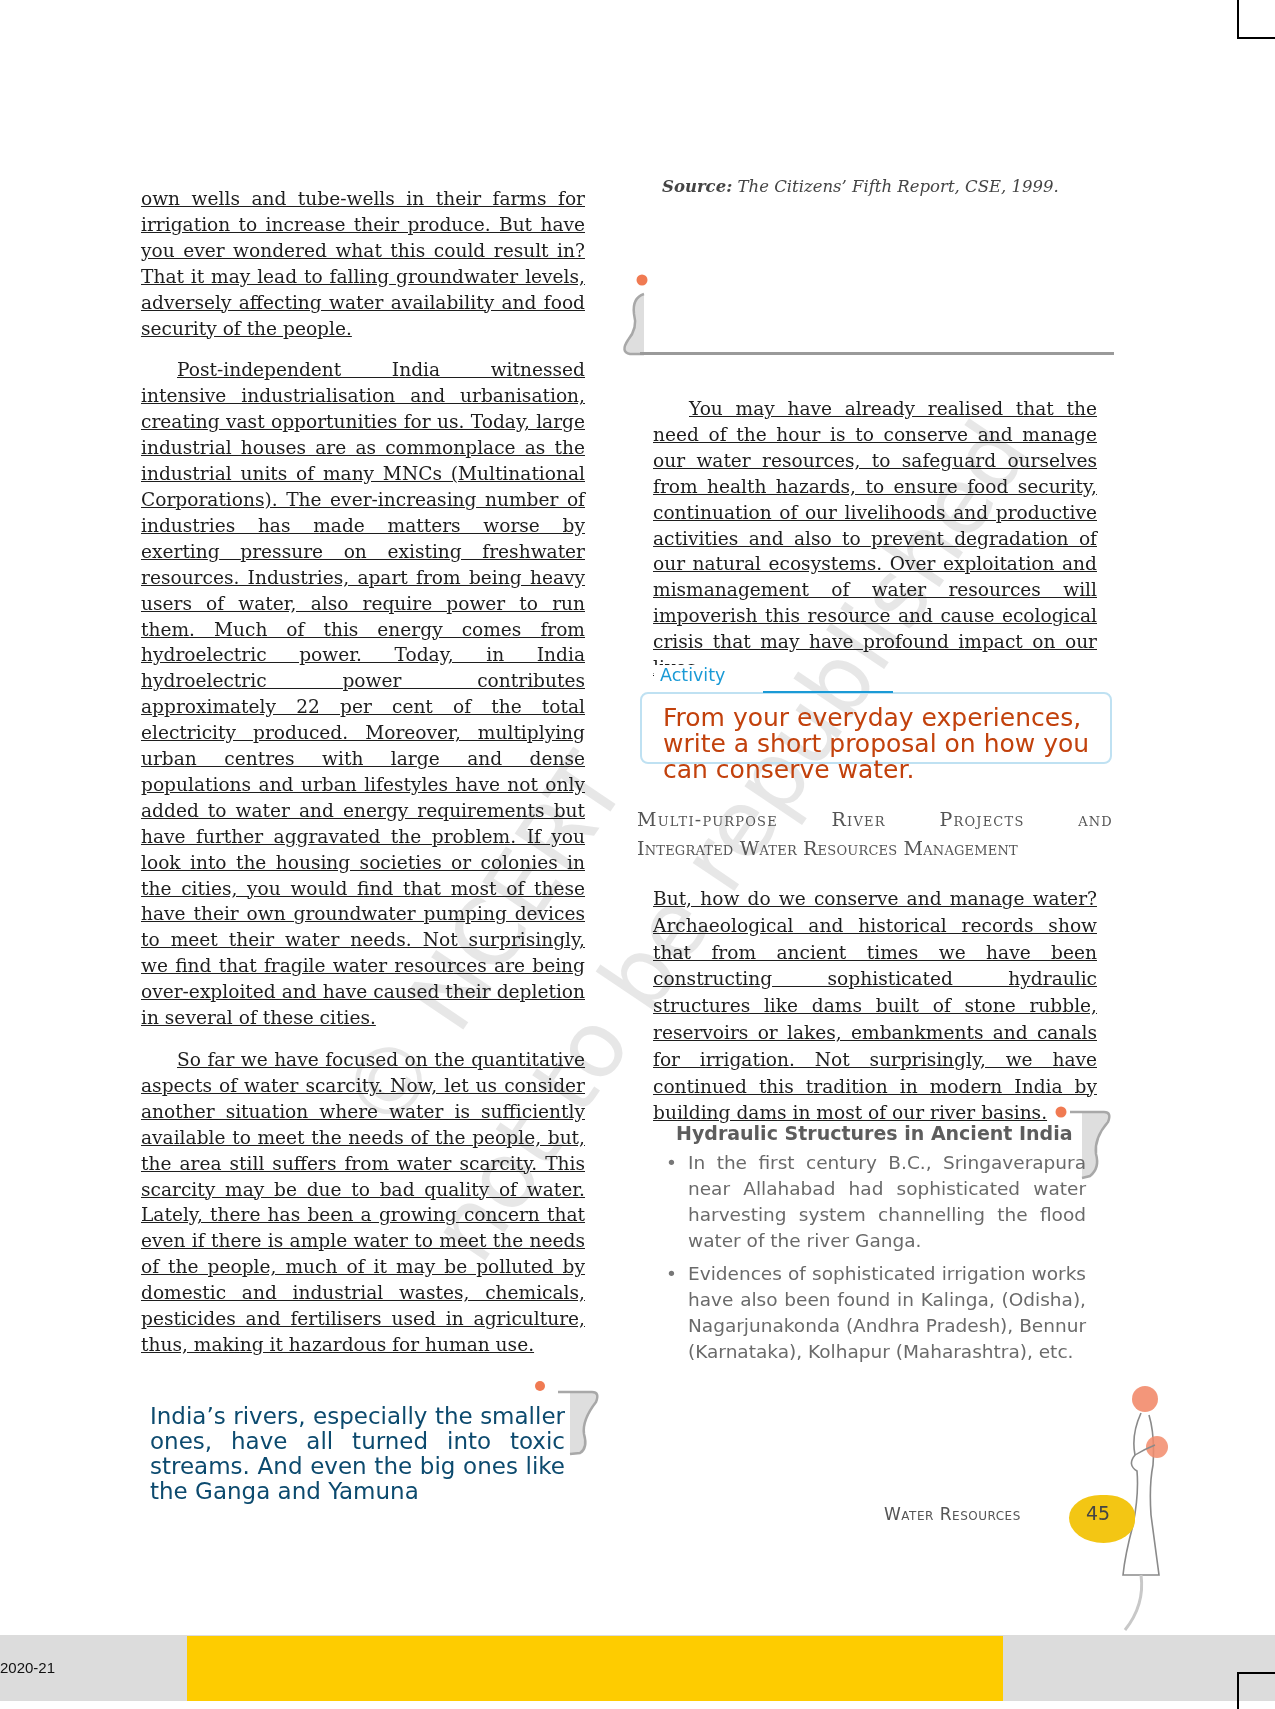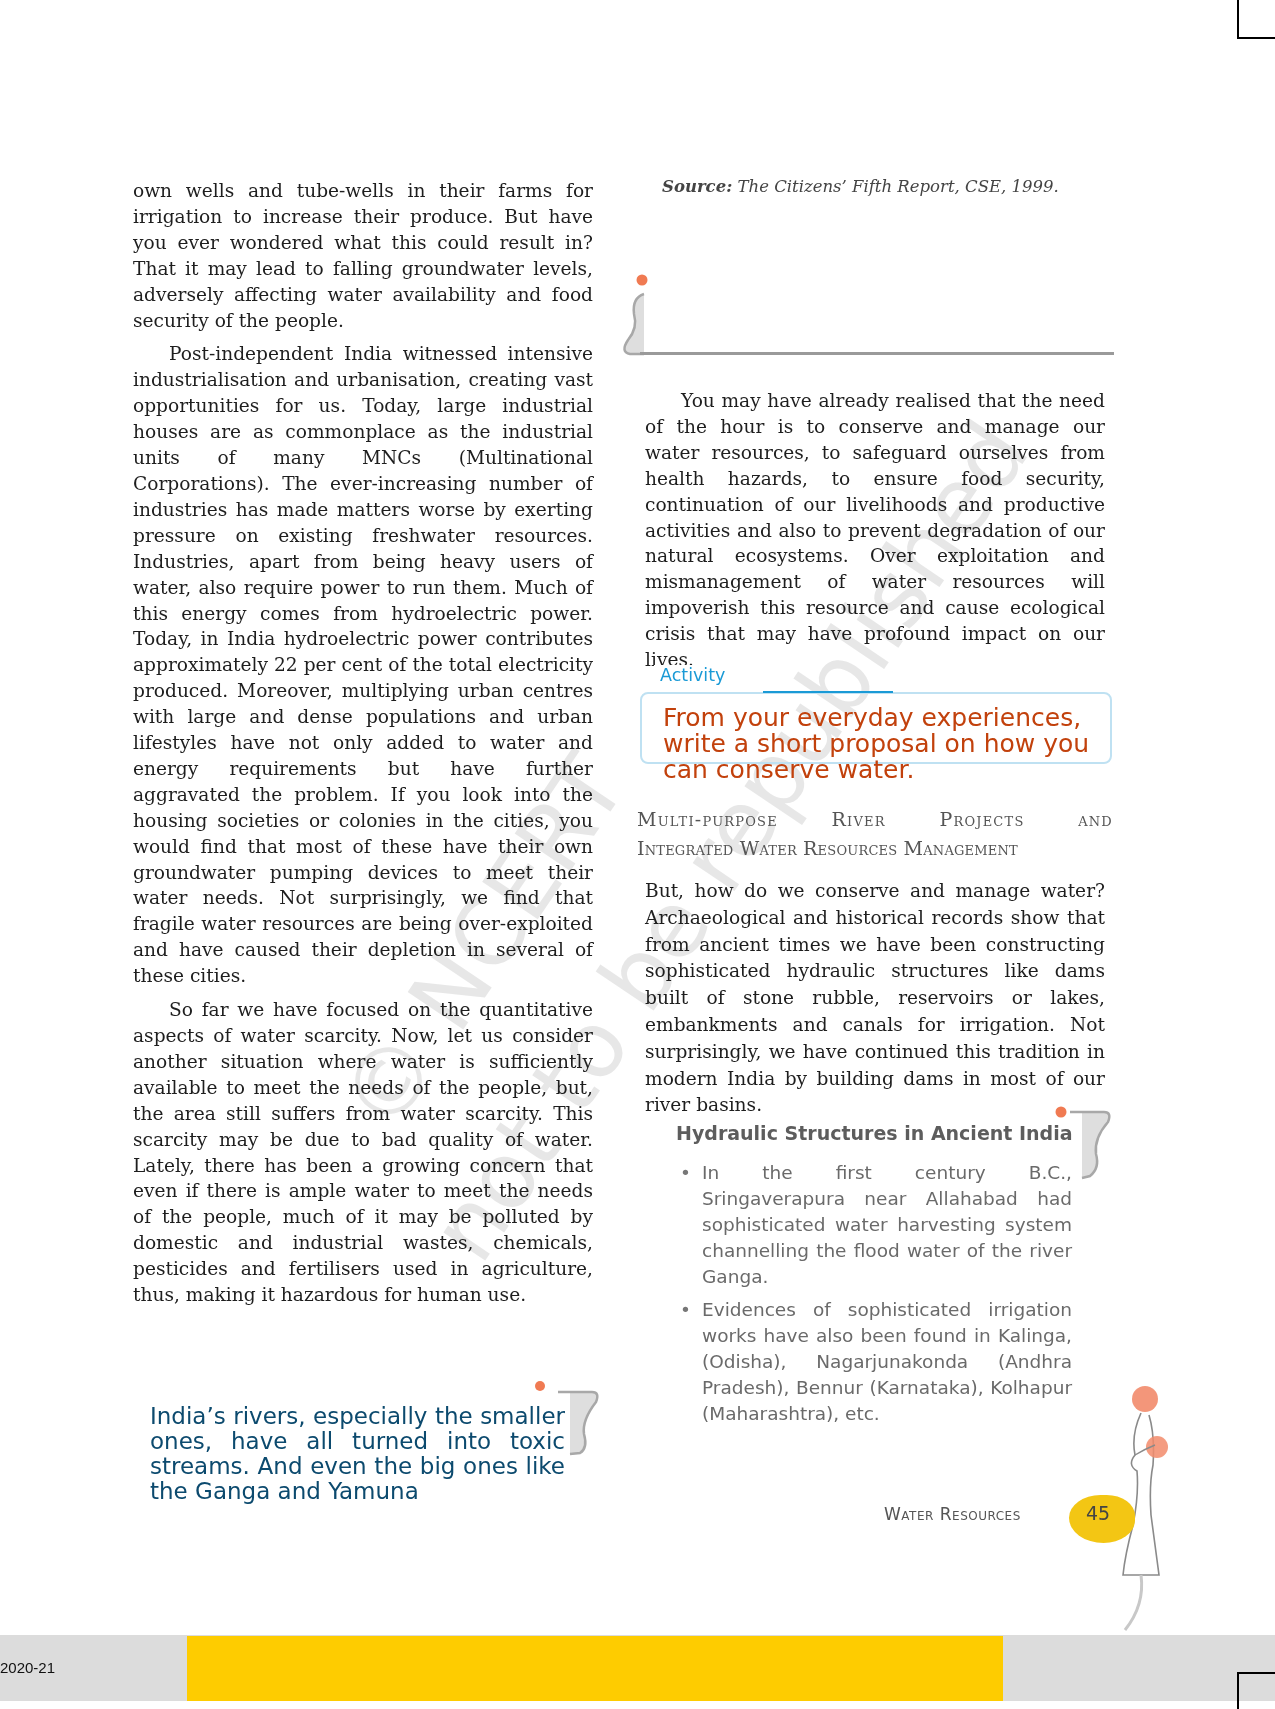--- a/index.html
+++ b/index.html
@@ -1,37 +1,37 @@
 <!DOCTYPE html>
 <html><head>
 <meta charset="utf-8">
 <style>
   html, body { margin:0; padding:0; }
   body { width:1275px; height:1709px; position:relative; background:#ffffff; overflow:hidden; }
   .serif { font-family: "DejaVu Serif", "Liberation Serif", serif; color:#1e1e1e; }
   .sans { font-family: "DejaVu Sans", "Liberation Sans", sans-serif; }
   .col { position:absolute; font-size:18.6px; line-height:25.9px; text-align:justify; }
-  .col p { margin:8px; }
+  .col p { margin:16px;text-decoration:underline; }
   .indent { text-indent:36px; }
   #left-col { left:125px; top:170px; width:476px; }
   #quote-top { position:absolute; left:662px; top:168px; width:426px; font-size:18.5px; line-height:25.2px; color:#6a6a6a; text-align:justify; }
   #quote-top .src { font-family:"DejaVu Serif","Liberation Serif",serif; font-style:italic; color:#444; font-size:16.5px; margin-top:6px; text-align:left; }
   #quote-top .src b { font-style:italic; }
   #quote-top-line { position:absolute; left:640px; top:352px; width:474px; height:3px; background:#9a9a9a; }
   #right-col-1 { left:637px; top:380px; width:476px; }
   #activity { position:absolute; left:640px; top:692px; width:468px; height:68px; border:2px solid #bfe1f2; border-radius:8px; }
   #activity-label { position:absolute; left:654px; top:665px; background:#fff; padding:0 6px; color:#1a9ad6; font-size:17.5px; }
   #activity-rule { position:absolute; left:763px; top:691px; width:130px; height:2px; background:#1a9ad6; }
   #activity-text { position:absolute; left:663px; top:705px; width:440px; font-size:25px; line-height:26px; color:#c2410c; }
   #heading { position:absolute; left:637px; top:805px; width:476px; font-family:"DejaVu Serif","Liberation Serif",serif; font-weight:normal; color:#555; font-variant:small-caps; font-size:19px; line-height:29px; letter-spacing:1.2px; text-align:justify; text-align-last:justify; }
   #heading .l2 { text-align-last:left; letter-spacing:0.2px; }
   #right-col-2 { left:637px; top:870px; width:476px; line-height:26.8px; }
   #box-hyd { position:absolute; left:670px; top:1122px; width:418px; color:#6a6a6a; }
   #box-hyd h4 { margin:0 0 6px 6px; font-size:19px; font-weight:bold; color:#5d5d5d; }
-  #box-hyd ul { margin:16px; padding:0; list-style:none; }
+  #box-hyd ul { margin:2px; padding:0; list-style:none; }
   #box-hyd li { position:relative; padding-left:16px; margin-left:0; font-size:18.5px; line-height:26px; text-align:justify; margin-bottom:7px; }
   #box-hyd li::before { content:"•"; position:absolute; left:-6px; top:0; color:#777; }
   #box-left { position:absolute; left:150px; top:1404px; width:415px; color:#0c4a6e; font-size:23px; line-height:25px; text-align:justify; }
   #footer-title { position:absolute; left:884px; top:1504px; font-size:17px; color:#555; font-variant:small-caps; letter-spacing:0.5px; }
   #page-num-blob { position:absolute; left:1069px; top:1495px; width:66px; height:48px; background:#f3c614; border-radius:50% 45% 50% 55%; }
   #page-num { position:absolute; left:1086px; top:1502px; font-size:19px; color:#444; }
   #band { position:absolute; left:0; top:1635px; width:1275px; height:66px; background:#dcdcdc; }
   #band-yellow { position:absolute; left:187px; top:1636px; width:816px; height:65px; background:#fecc00; }
   #band-year { position:absolute; left:0; width:1190px; top:1659px; font-family:"Liberation Sans",sans-serif; font-size:15px; color:#111; }
   .crop { position:absolute; background:#000; }

